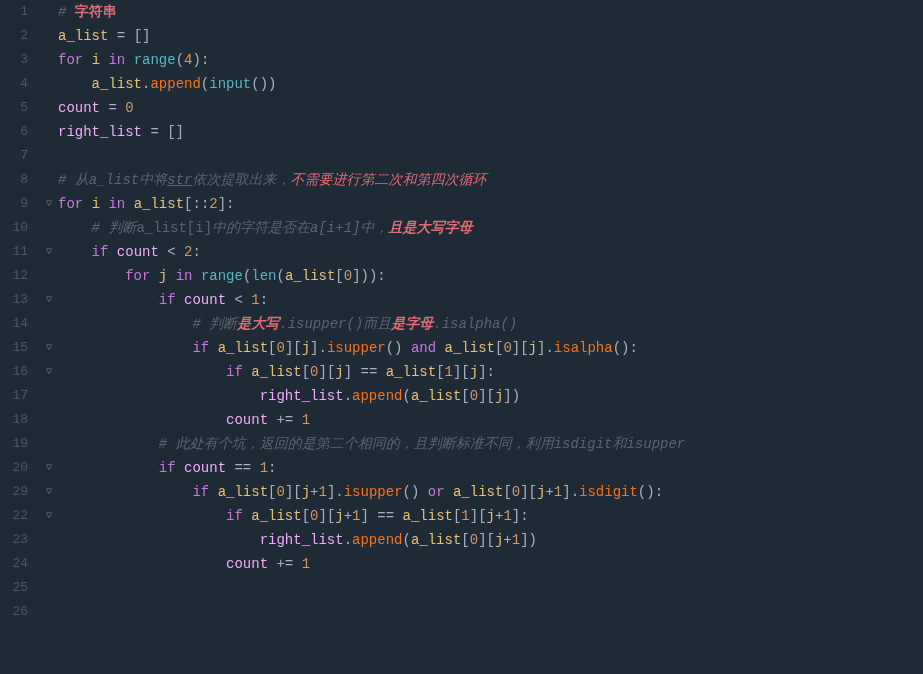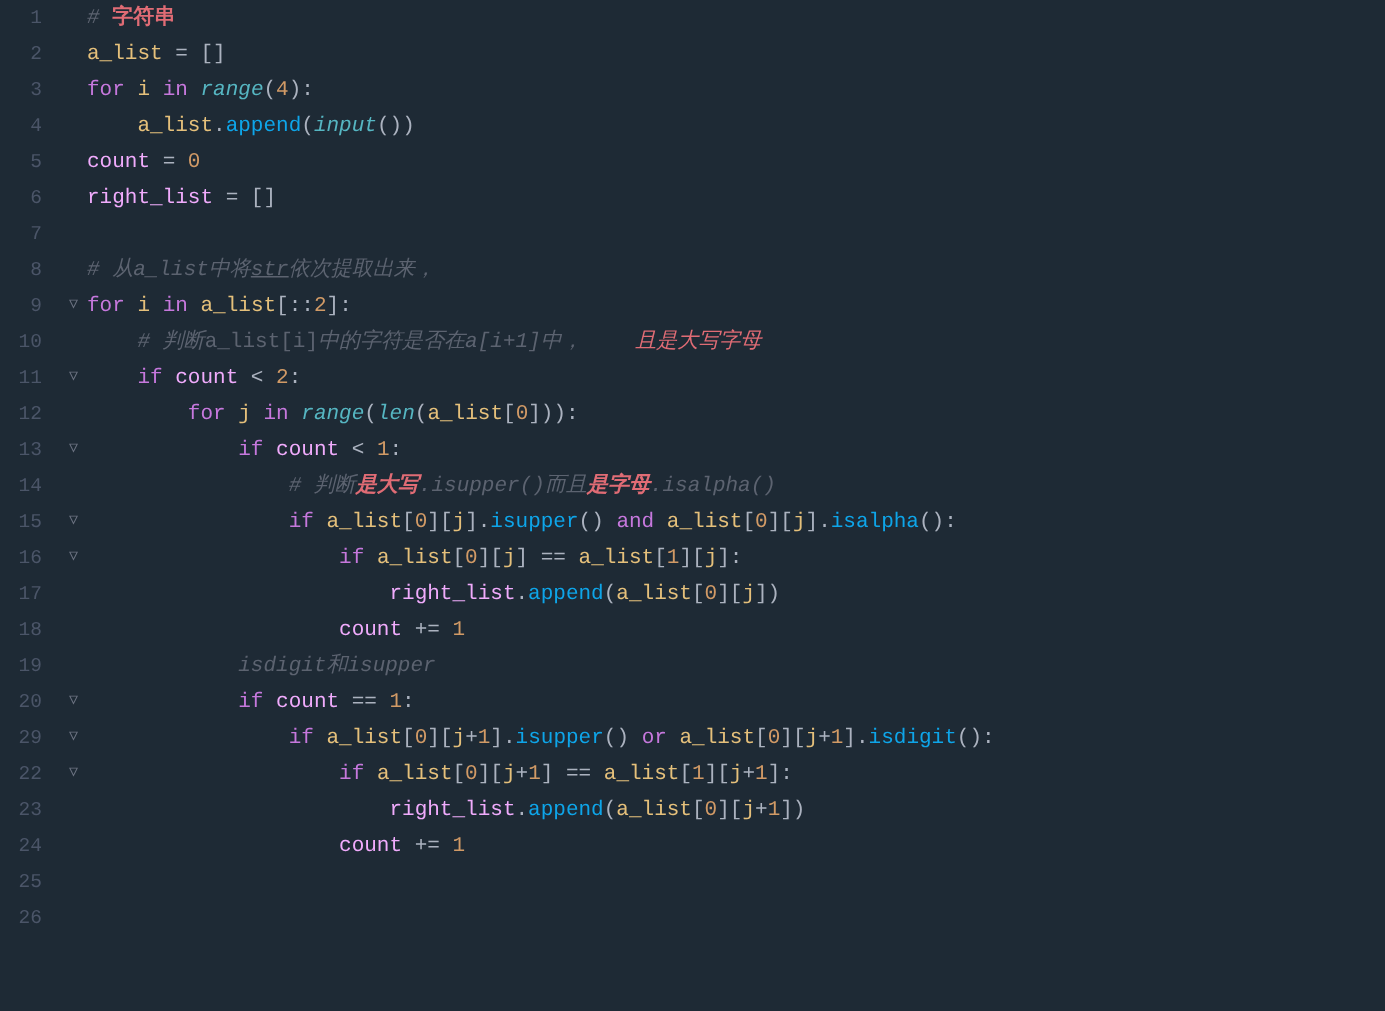--- a/index.html
+++ b/index.html
@@ -56,23 +56,23 @@
       font-size: 10px;
       cursor: pointer;
       flex-shrink: 0;
     }
     
     .kw { color: #c678dd; } 
     .num { color: #d19a66; } 
     .var { color: #f0abfc; } 
     .var2 { color: #e5c07b; } 
     .comment { color: #5c6370; font-style: italic; }
-    .builtin { color: #56b6c2; font-style: italic; }
+    .builtin { color: #56b6c2; }
     .punc { color: #abb2bf; }
-    .method { color: #0ea5e9; }
+    .method { color: #f97316; }
   </style>
 </head>
 <body>
 
 <div class="code-container">
   <div class="line-numbers">
     <div class="line-num">1</div>
     <div class="line-num">2</div>
     <div class="line-num">3</div>
     <div class="line-num">4</div>
@@ -132,31 +132,31 @@
       <span class="var">right_list</span><span class="punc"> = []</span>
     </div>
 
     <div class="code-line">
       <span class="fold-arrow">&nbsp;</span>
       <span>&nbsp;</span>
     </div>
 
     <div class="code-line">
       <span class="fold-arrow">&nbsp;</span>
-      <span class="comment"># 从</span><span style="color:#5c6370;font-style:italic;">a_list</span><span class="comment">中将</span><span style="color:#5c6370;font-style:italic;text-decoration:underline;">str</span><span class="comment">依次提取出来，</span>
+      <span class="comment"># 从</span><span style="color:#5c6370;font-style:italic;">a_list</span><span class="comment">中将</span><span style="color:#5c6370;font-style:italic;text-decoration:underline;">str</span><span class="comment">依次提取出来，</span><span style="color:#e06c75;font-style:italic;">不需要进行第二次和第四次循环</span>
     </div>
 
     <div class="code-line">
       <span class="fold-arrow" style="color:#6b7280;cursor:pointer;">▽</span>
       <span class="kw">for</span><span class="punc"> </span><span class="var2">i</span><span class="punc"> </span><span class="kw">in</span><span class="punc"> </span><span class="var2">a_list</span><span class="punc">[::</span><span class="num">2</span><span class="punc">]:</span>
     </div>
 
     <div class="code-line">
       <span class="fold-arrow">&nbsp;</span>
-      <span>&nbsp;&nbsp;&nbsp;&nbsp;</span><span class="comment"># 判断</span><span style="color:#5c6370;">a_list[i]</span><span class="comment">中的字符是否在</span><span style="color:#5c6370;font-style:italic;font-family:Liberation Mono, monospace;">a[i+1]</span><span class="comment">中，</span><span style="color:#e06c75;font-style:italic;font-weight:normal;margin-left:35px;">且是大写字母</span>
+      <span>&nbsp;&nbsp;&nbsp;&nbsp;</span><span class="comment"># 判断</span><span style="color:#5c6370;">a_list[i]</span><span class="comment">中的字符是否在</span><span style="color:#5c6370;font-style:italic;font-family:Liberation Mono, monospace;">a[i+1]</span><span class="comment">中，</span><span style="color:#e06c75;font-style:italic;font-weight:bold;">且是大写字母</span>
     </div>
 
     <div class="code-line">
       <span class="fold-arrow" style="color:#6b7280;cursor:pointer;">▽</span>
       <span>&nbsp;&nbsp;&nbsp;&nbsp;</span><span class="kw">if</span><span class="punc"> </span><span class="var">count</span><span class="punc"> &lt; </span><span class="num">2</span><span class="punc">:</span>
     </div>
 
     <div class="code-line">
       <span class="fold-arrow">&nbsp;</span>
       <span>&nbsp;&nbsp;&nbsp;&nbsp;&nbsp;&nbsp;&nbsp;&nbsp;</span><span class="kw">for</span><span class="punc"> </span><span class="var2">j</span><span class="punc"> </span><span class="kw">in</span><span class="punc"> </span><span class="builtin">range</span><span class="punc">(</span><span class="builtin">len</span><span class="punc">(</span><span class="var2">a_list</span><span class="punc">[</span><span class="num">0</span><span class="punc">])):</span>
@@ -187,21 +187,21 @@
       <span>&nbsp;&nbsp;&nbsp;&nbsp;&nbsp;&nbsp;&nbsp;&nbsp;&nbsp;&nbsp;&nbsp;&nbsp;&nbsp;&nbsp;&nbsp;&nbsp;&nbsp;&nbsp;&nbsp;&nbsp;&nbsp;&nbsp;&nbsp;&nbsp;</span><span class="var">right_list</span><span class="punc">.</span><span class="method">append</span><span class="punc">(</span><span class="var2">a_list</span><span class="punc">[</span><span class="num">0</span><span class="punc">][</span><span class="var2">j</span><span class="punc">])</span>
     </div>
 
     <div class="code-line">
       <span class="fold-arrow">&nbsp;</span>
       <span>&nbsp;&nbsp;&nbsp;&nbsp;&nbsp;&nbsp;&nbsp;&nbsp;&nbsp;&nbsp;&nbsp;&nbsp;&nbsp;&nbsp;&nbsp;&nbsp;&nbsp;&nbsp;&nbsp;&nbsp;</span><span class="var">count</span><span class="punc"> += </span><span class="num">1</span>
     </div>
 
     <div class="code-line">
       <span class="fold-arrow">&nbsp;</span>
-      <span>&nbsp;&nbsp;&nbsp;&nbsp;&nbsp;&nbsp;&nbsp;&nbsp;&nbsp;&nbsp;&nbsp;&nbsp;</span><span style="color:#5c6370;font-style:italic;">isdigit</span><span class="comment">和</span><span style="color:#5c6370;font-style:italic;">isupper</span>
+      <span>&nbsp;&nbsp;&nbsp;&nbsp;&nbsp;&nbsp;&nbsp;&nbsp;&nbsp;&nbsp;&nbsp;&nbsp;</span><span class="comment"># 此处有个坑，返回的是第二个相同的，且判断标准不同，利用</span><span style="color:#5c6370;font-style:italic;">isdigit</span><span class="comment">和</span><span style="color:#5c6370;font-style:italic;">isupper</span>
     </div>
 
     <div class="code-line">
       <span class="fold-arrow" style="color:#6b7280;cursor:pointer;">▽</span>
       <span>&nbsp;&nbsp;&nbsp;&nbsp;&nbsp;&nbsp;&nbsp;&nbsp;&nbsp;&nbsp;&nbsp;&nbsp;</span><span class="kw">if</span><span class="punc"> </span><span class="var">count</span><span class="punc"> == </span><span class="num">1</span><span class="punc">:</span>
     </div>
 
     <div class="code-line">
       <span class="fold-arrow" style="color:#6b7280;cursor:pointer;">▽</span>
       <span>&nbsp;&nbsp;&nbsp;&nbsp;&nbsp;&nbsp;&nbsp;&nbsp;&nbsp;&nbsp;&nbsp;&nbsp;&nbsp;&nbsp;&nbsp;&nbsp;</span><span class="kw">if</span><span class="punc"> </span><span class="var2">a_list</span><span class="punc">[</span><span class="num">0</span><span class="punc">][</span><span class="var2">j</span><span class="punc">+</span><span class="num">1</span><span class="punc">].</span><span class="method">isupper</span><span class="punc">() </span><span class="kw">or</span><span class="punc"> </span><span class="var2">a_list</span><span class="punc">[</span><span class="num">0</span><span class="punc">][</span><span class="var2">j</span><span class="punc">+</span><span class="num">1</span><span class="punc">].</span><span class="method">isdigit</span><span class="punc">():</span>

